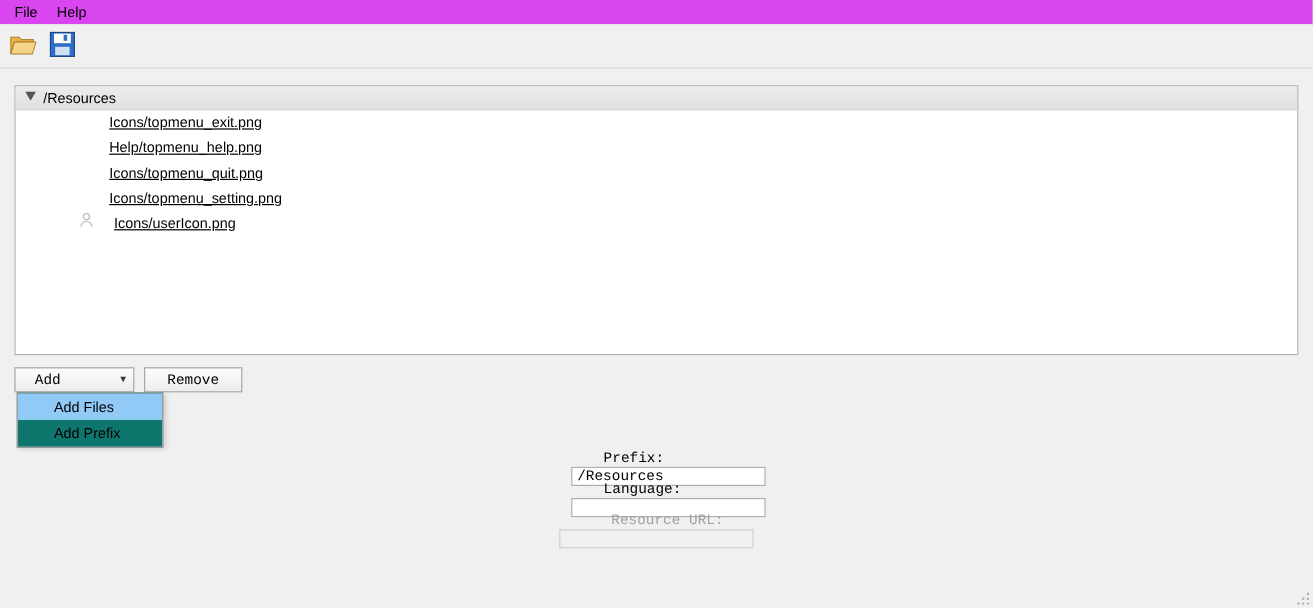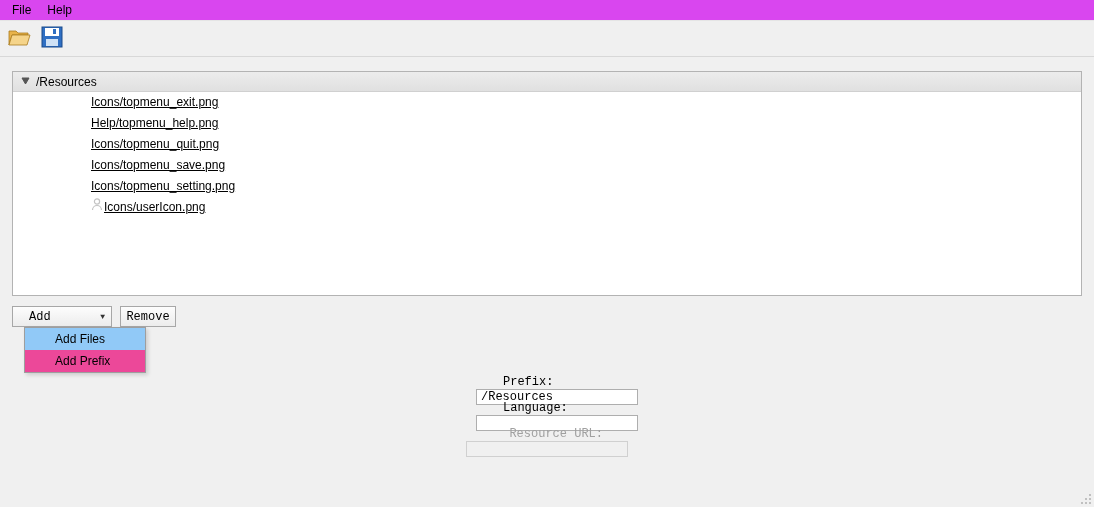--- a/index.html
+++ b/index.html
@@ -62,24 +62,24 @@
     color: #555;
   }
   .tree-item {
     height: 21px;
     line-height: 21px;
     padding-left: 78px;
     white-space: nowrap;
     text-decoration: underline;
   }
   .tree-item.with-icon {
-    padding-left: 77px;
+    padding-left: 52px;
     display: flex;
     align-items: flex-start;
-    gap: 0;
+    gap: 16px;
   }
   .user-icon {
     color: #c3c3c3;
   }
   .btn-row {
     display: flex;
     gap: 8px;
     margin-top: 10px;
     position: relative;
   }
@@ -100,23 +100,23 @@
     justify-content: space-between;
     padding: 0 6px 0 16px;
   }
   .btn .dd {
     font-size: 8px;
     color: #333;
   }
   .dropdown {
     position: absolute;
     top: 21px;
-    left: 12px;
+    left: 2px;
     width: 122px;
-    background: #ec4899;
+    background: #0f766e;
     border: 1px solid #9e9e9e;
     box-shadow: 2px 2px 4px rgba(0,0,0,.15);
     z-index: 10;
   }
   .dropdown-item {
     height: 22px;
     display: flex;
     align-items: center;
     padding-left: 30px;
     font-family: "Microsoft YaHei","Segoe UI",sans-serif;
@@ -208,39 +208,38 @@
         <svg width="9" height="9" viewBox="0 0 9 9">
             <path d="M1 2 L8 2 L4.5 8 Z" fill="none" stroke="#555" stroke-width="1"></path>
             <path d="M1 2 L8 2 L4.5 8 Z" fill="#555"></path>
           </svg>
       </span>
       <span>/Resources</span>
     </div>
     <div class="tree-item">Icons/topmenu_exit.png</div>
     <div class="tree-item">Help/topmenu_help.png</div>
     <div class="tree-item">Icons/topmenu_quit.png</div>
-    <div class="tree-item">Icons/topmenu_save.png</div>
     <div class="tree-item">Icons/topmenu_setting.png</div>
     <div class="tree-item with-icon">
       <span class="user-icon">
         <svg width="14" height="14" viewBox="0 0 14 14">
             <circle cx="7" cy="4.5" r="2.6" fill="none" stroke="#c3c3c3" stroke-width="1.2"></circle>
             <path d="M2.5 13 a4.5 4.5 0 0 1 9 0" fill="none" stroke="#c3c3c3" stroke-width="1.2"></path>
           </svg>
       </span>
       <span>Icons/userIcon.png</span>
     </div>
   </div>
 
   <div class="btn-row">
     <div class="btn add">
       <span>Add</span>
       <span class="dd">▼</span>
     </div>
-    <div class="btn" style="width:56px;justify-content:center;">
+    <div class="btn" style="width:82px;justify-content:center;">
       <span>Remove</span>
     </div>
 
     <div class="dropdown">
       <div class="dropdown-item hi">Add Files</div>
       <div class="dropdown-item">Add Prefix</div>
     </div>
   </div>
 
   <div class="form">

